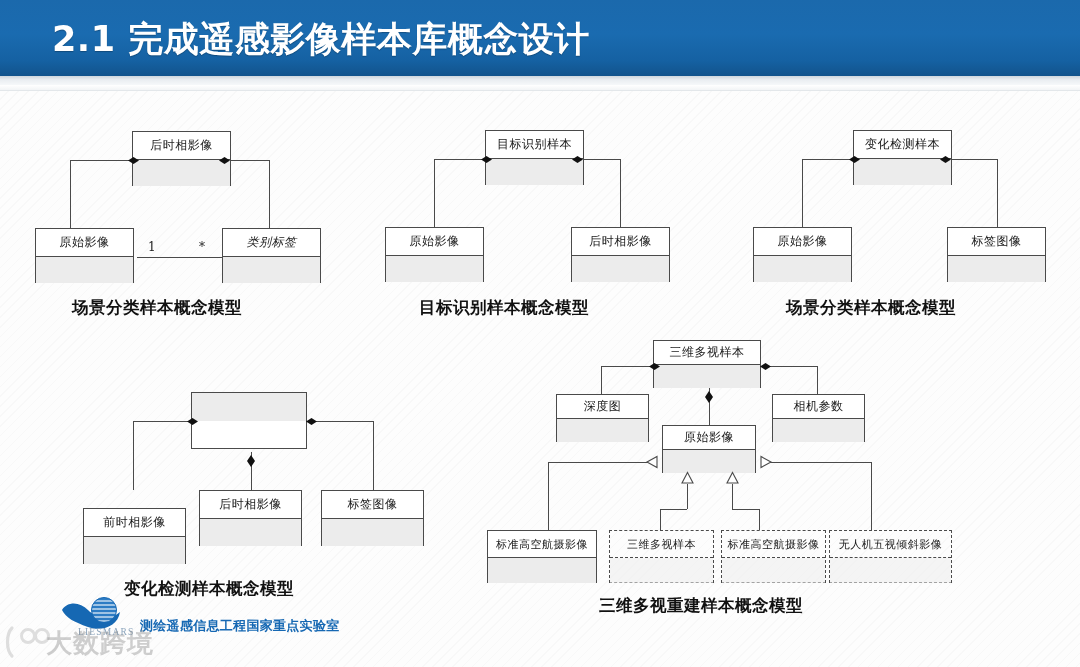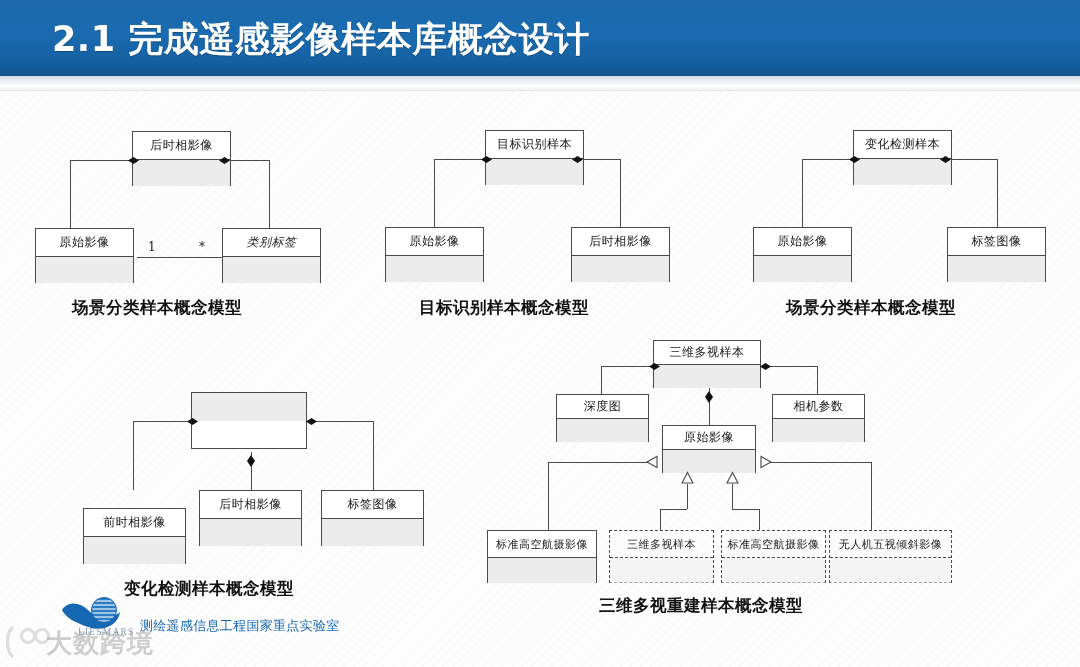--- a/index.html
+++ b/index.html
@@ -152,21 +152,21 @@
     left: 58px;
     top: 596px;
     width: 82px;
     height: 42px;
   }
   #footer-lab-name {
     position: absolute;
     left: 140px;
     top: 617px;
     font-size: 13px;
-    font-weight: normal;
+    font-weight: bold;
     color: #1668b3;
     white-space: nowrap;
     letter-spacing: 0.3px;
   }
   #watermark {
     position: absolute;
     left: 4px;
     top: 622px;
     width: 160px;
     height: 42px;

